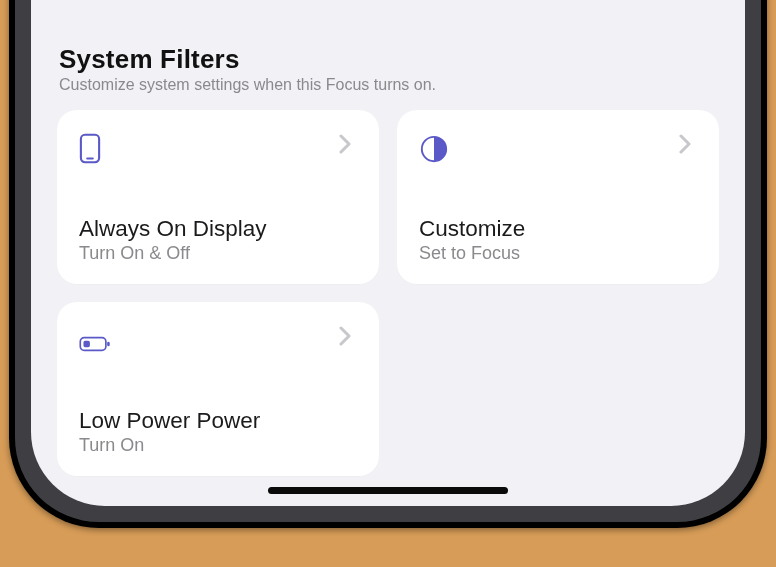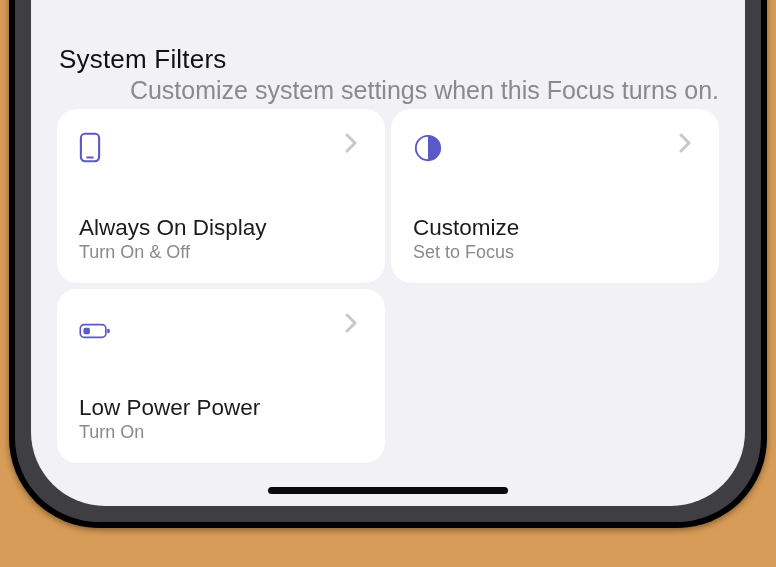--- a/index.html
+++ b/index.html
@@ -41,28 +41,28 @@
   }
   .content{
     position:absolute;left:0;right:0;bottom:0;top:0;
     padding:0 26px 60px 26px;
   }
 
   .section{
     position:absolute;left:26px;right:26px;top:352px;
   }
   .sec-title{
-    font-size:26px;font-weight:400;color:var(--text);letter-spacing:.2px;
+    font-size:26px;font-weight:700;color:var(--text);letter-spacing:.2px;
     margin:0 0 1px 2px;
   }
   .sec-sub{
-    font-size:25px;color:var(--muted);margin:0 0 4px 2px;text-align:right;
+    font-size:16px;color:var(--muted);margin:0 0 16px 2px;
   }
   .grid{
-    display:grid;grid-template-columns:1fr 1fr;gap:6px;
+    display:grid;grid-template-columns:1fr 1fr;gap:18px;
   }
   .card{
     background:var(--card);border-radius:20px;
     padding:22px 22px 20px 22px;
     min-height:148px;
     box-sizing:border-box;
     position:relative;
     box-shadow:0 .5px 0 rgba(0,0,0,.03);
     cursor:pointer;
   }

